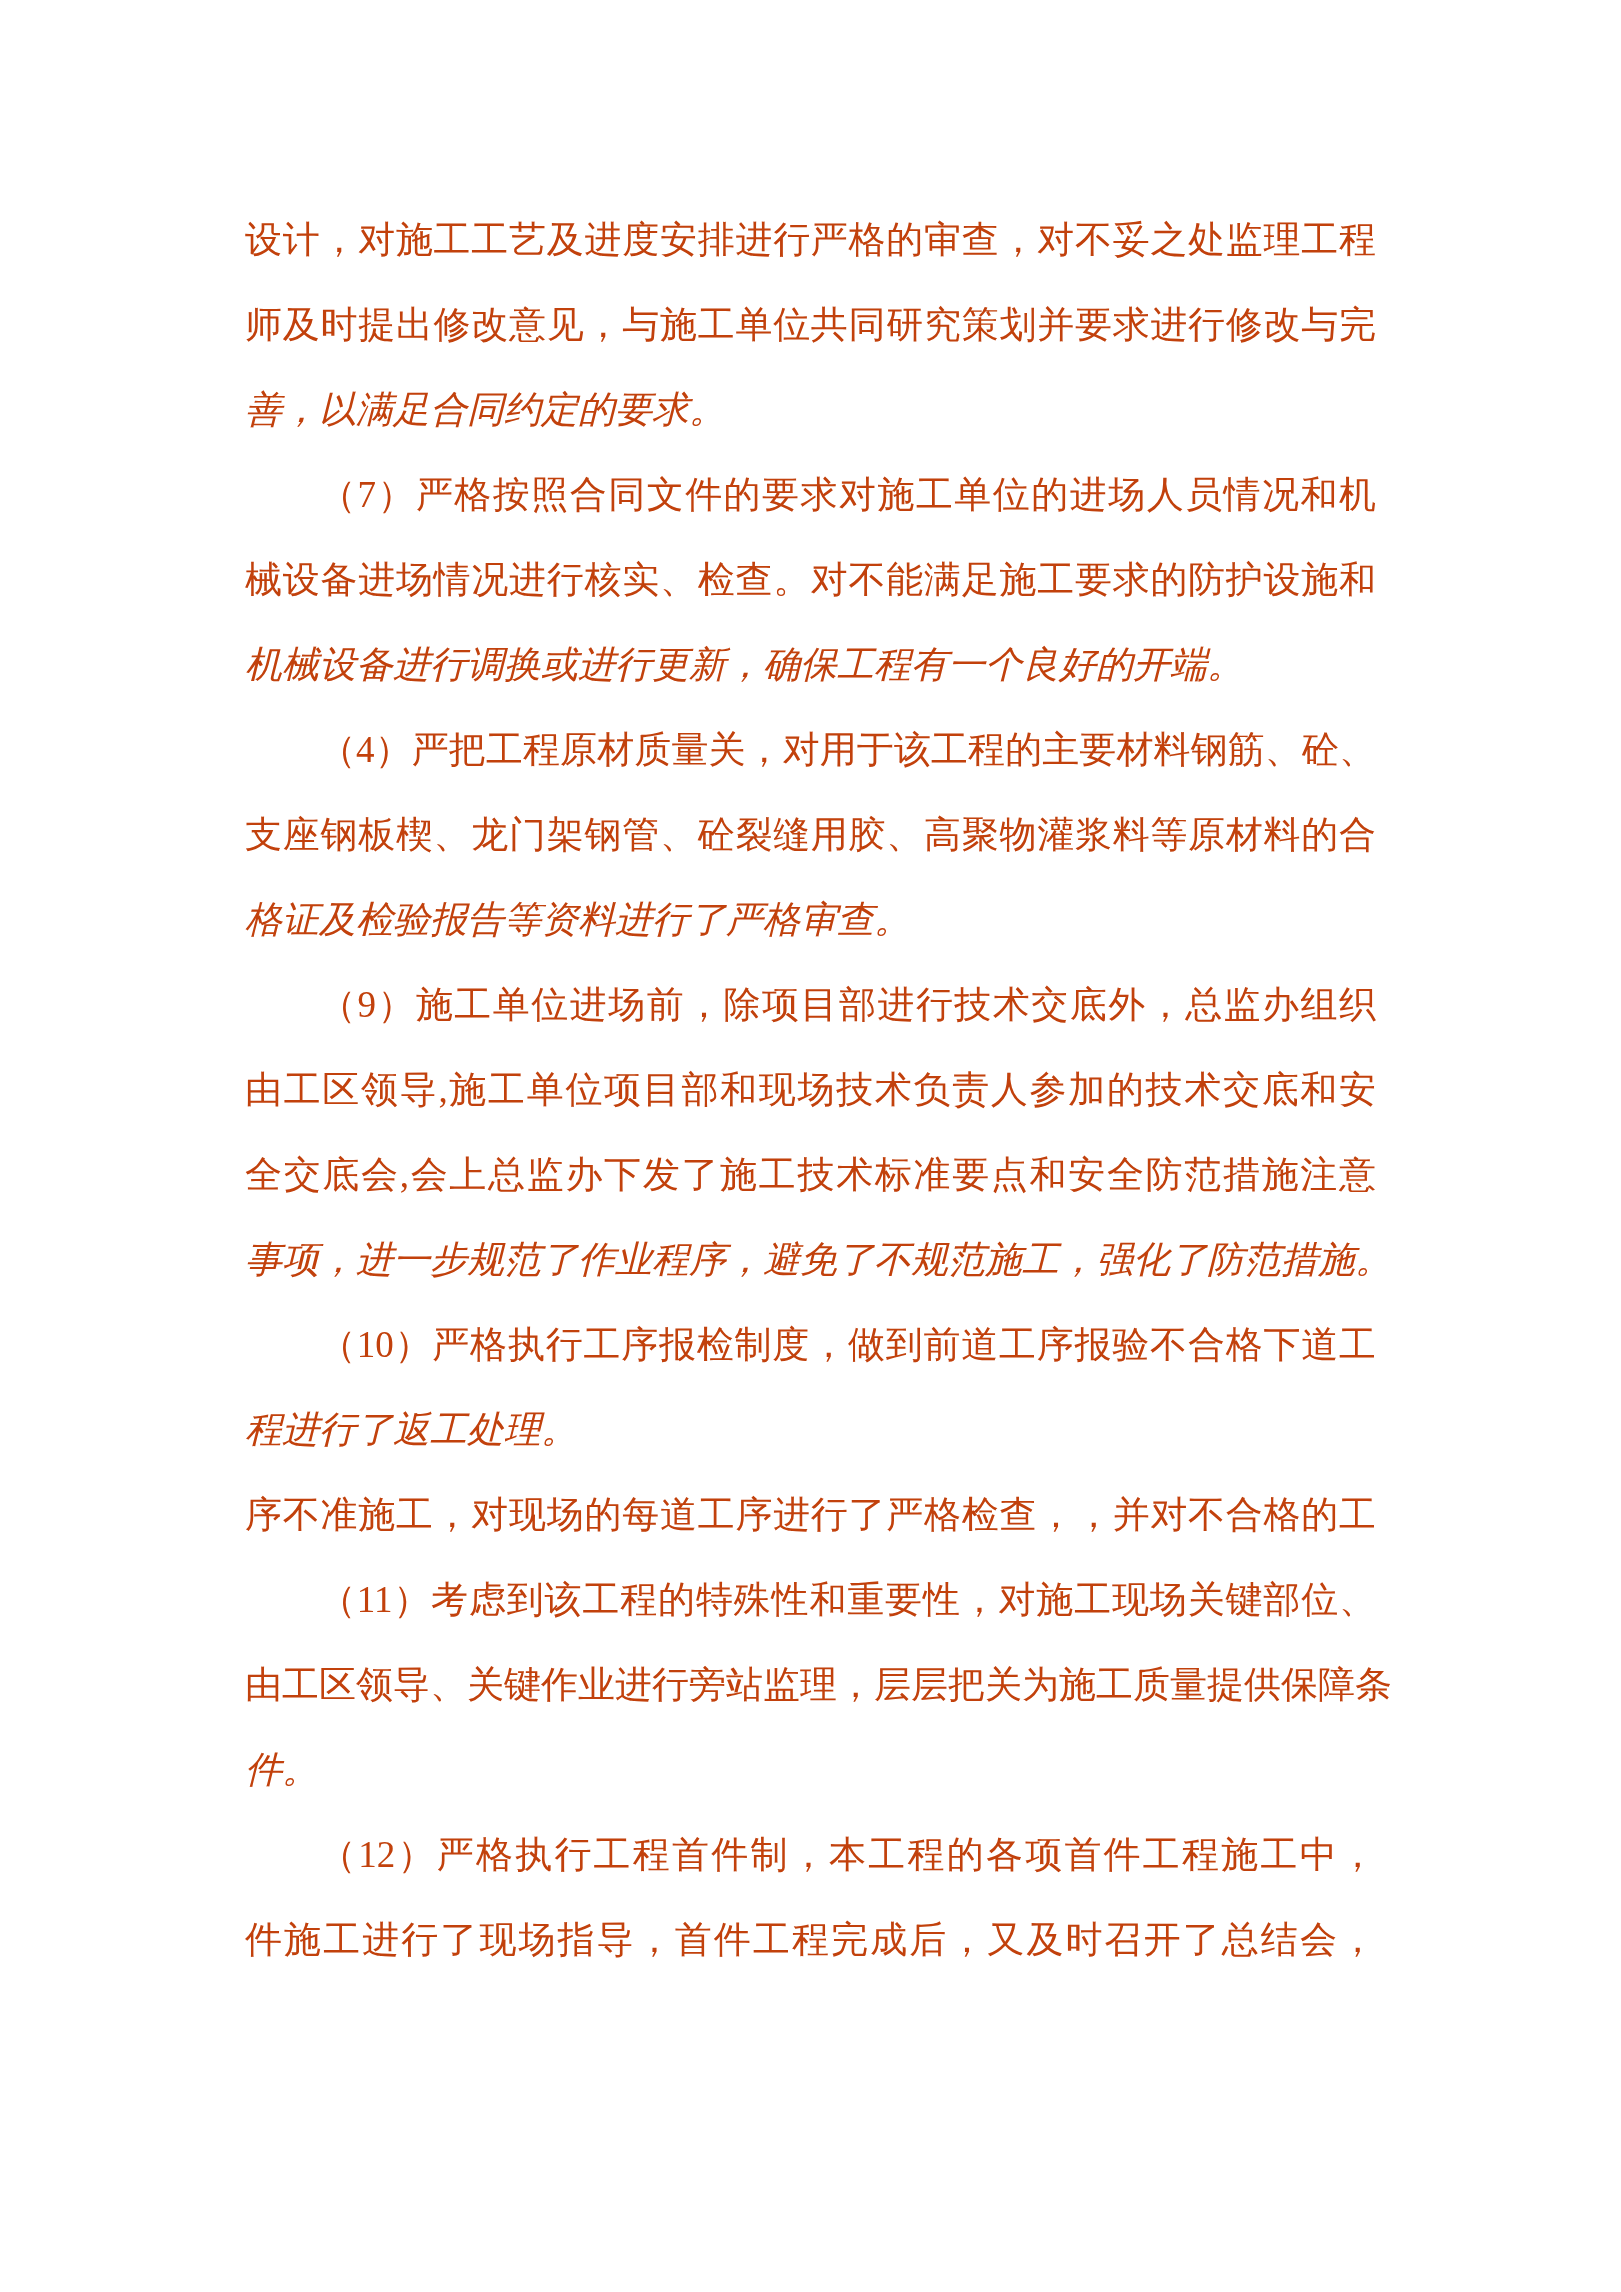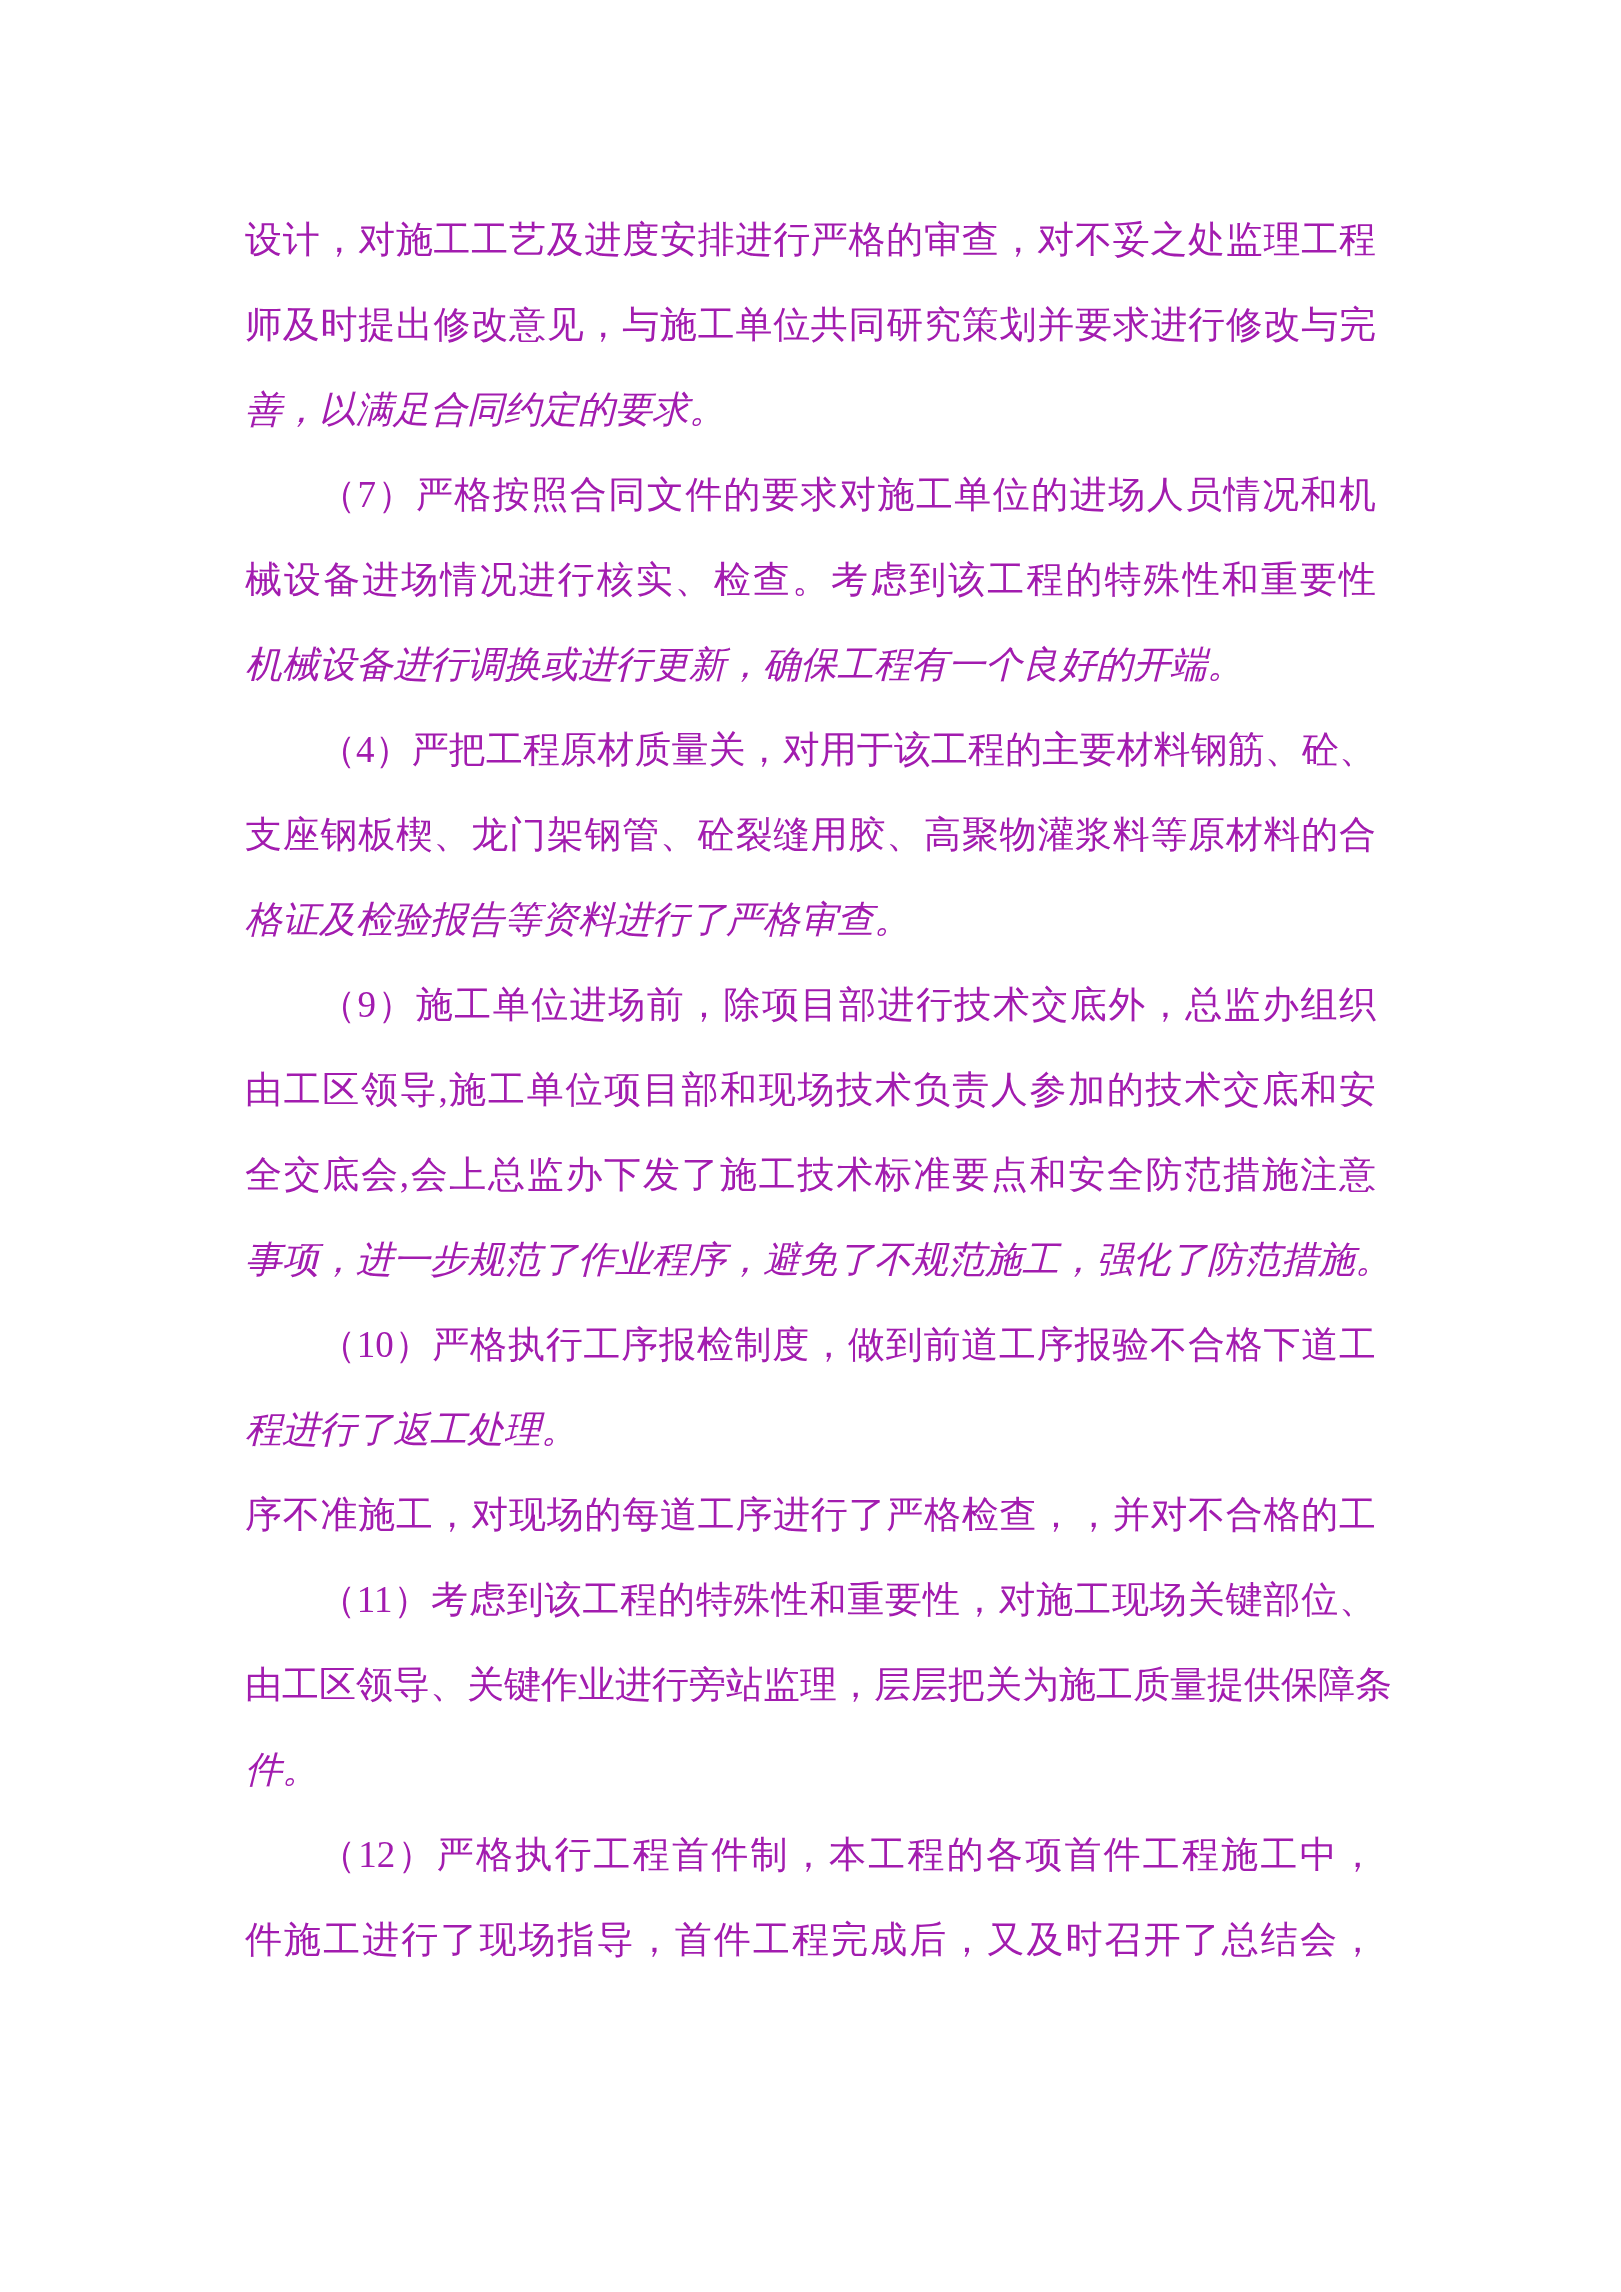--- a/index.html
+++ b/index.html
@@ -21,21 +21,21 @@
     width: 1131px;
   }
   .paragraph {
     margin: 0;
     padding: 0;
   }
   .line {
     height: 85px;
     line-height: 85px;
     font-size: 37px;
-    color: #a21caf;
+    color: #c2410c;
     font-family: "Liberation Serif", "DejaVu Serif", serif;
     text-align: justify;
     text-align-last: justify;
     text-justify: inter-character;
     white-space: nowrap;
     overflow: visible;
   }
   .line.indent {
     text-indent: 74px;
   }
@@ -49,21 +49,21 @@
 
 <div class="page">
   <main class="doc-body">
       <div class="paragraph">
         <div class="line">设计，对施工工艺及进度安排进行严格的审查，对不妥之处监理工程</div>
         <div class="line">师及时提出修改意见，与施工单位共同研究策划并要求进行修改与完</div>
         <div class="line para-end">善，以满足合同约定的要求。</div>
       </div>
       <div class="paragraph">
         <div class="line indent">（7）严格按照合同文件的要求对施工单位的进场人员情况和机</div>
-        <div class="line">械设备进场情况进行核实、检查。考虑到该工程的特殊性和重要性</div>
+        <div class="line">械设备进场情况进行核实、检查。对不能满足施工要求的防护设施和</div>
         <div class="line para-end">机械设备进行调换或进行更新，确保工程有一个良好的开端。</div>
       </div>
       <div class="paragraph">
         <div class="line indent">（4）严把工程原材质量关，对用于该工程的主要材料钢筋、砼、</div>
         <div class="line">支座钢板楔、龙门架钢管、砼裂缝用胶、高聚物灌浆料等原材料的合</div>
         <div class="line para-end">格证及检验报告等资料进行了严格审查。</div>
       </div>
       <div class="paragraph">
         <div class="line indent">（9）施工单位进场前，除项目部进行技术交底外，总监办组织</div>
         <div class="line">由工区领导,施工单位项目部和现场技术负责人参加的技术交底和安</div>

